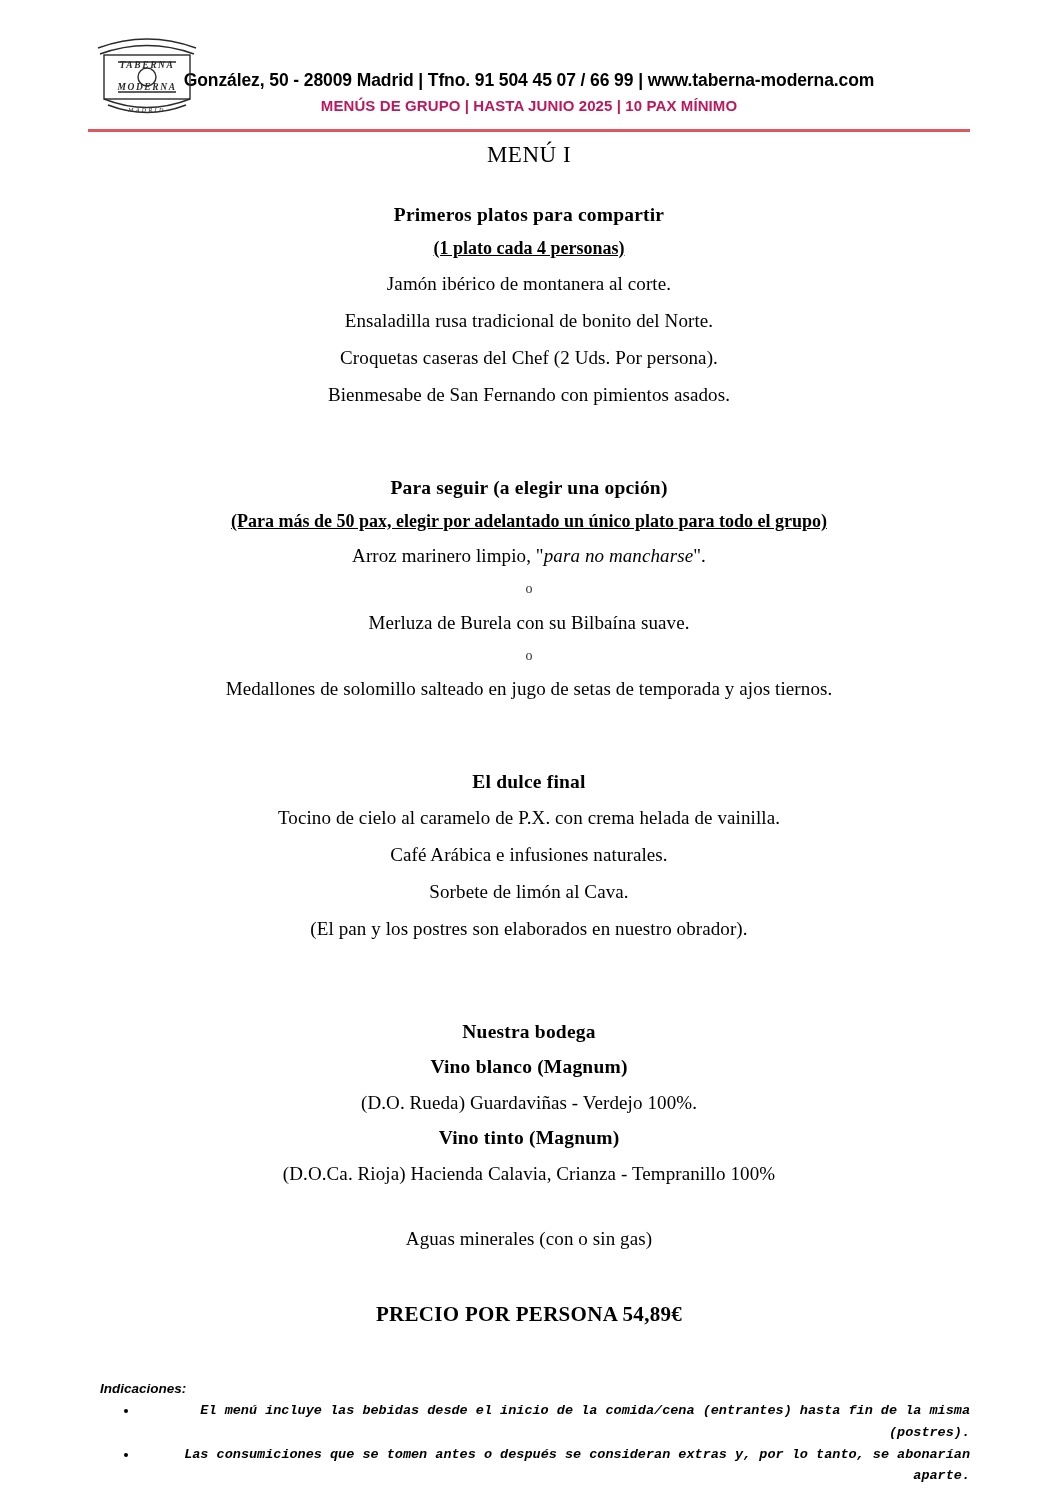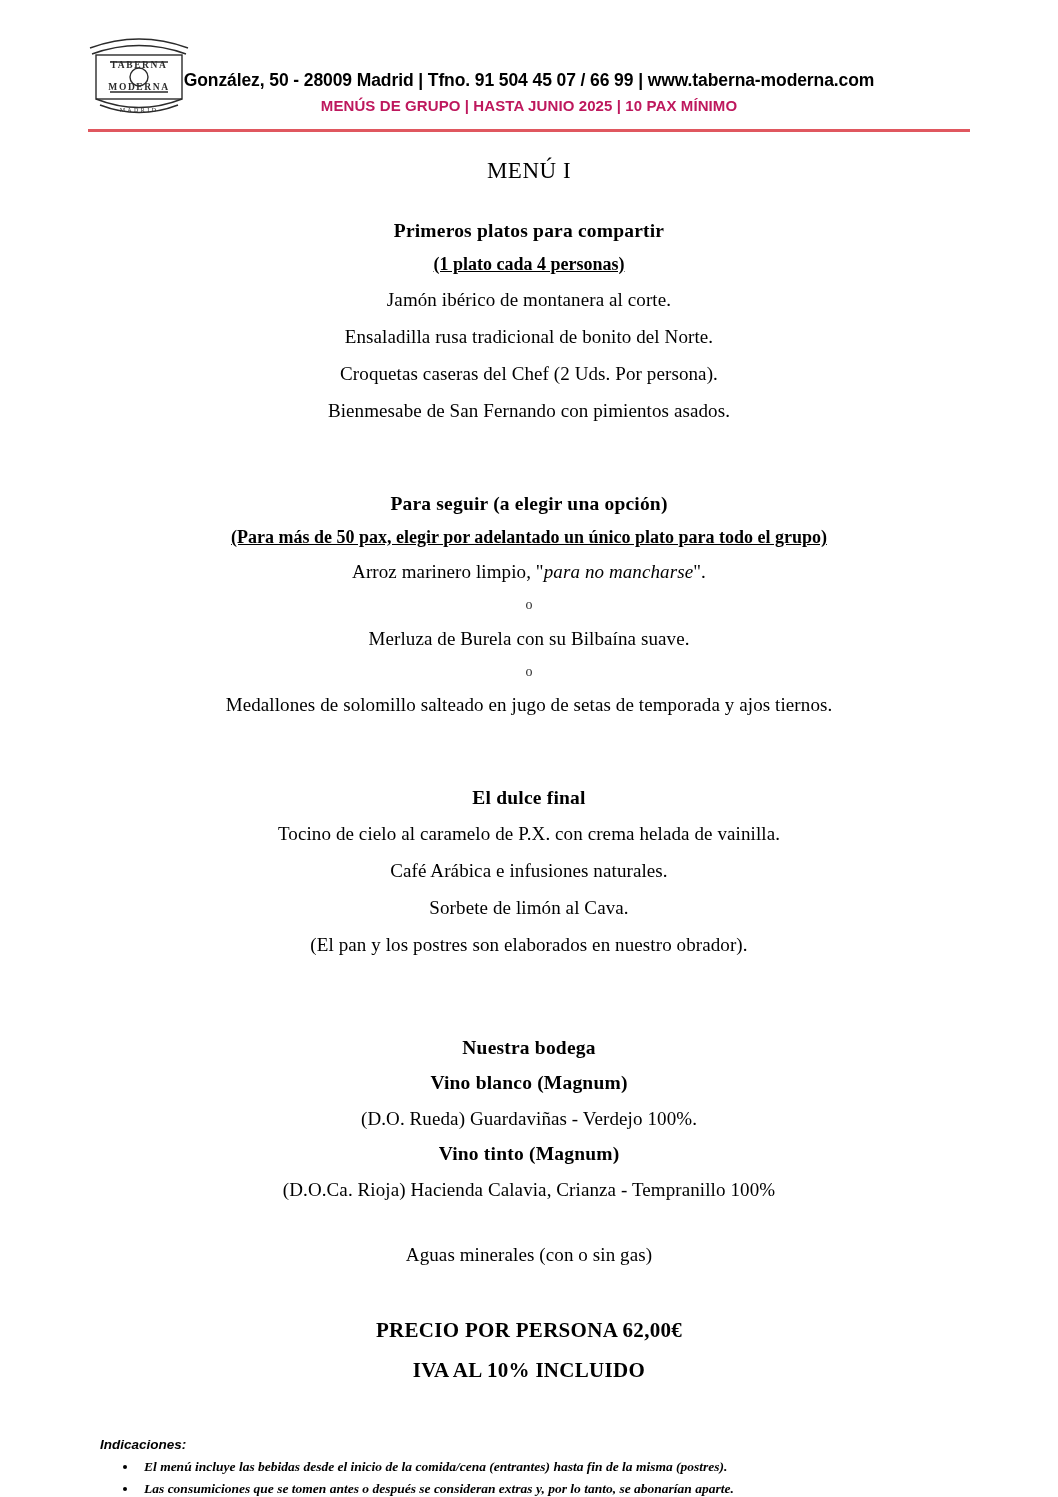--- a/index.html
+++ b/index.html
@@ -25,24 +25,25 @@
 
   
   .header {
     position: relative;
     padding-top: 26px;
     height: 110px;
     box-sizing: border-box;
   }
   .logo {
     position: absolute;
-    left: 80px;
+    left: 88px;
     top: 26px;
     width: 118px;
     height: 96px;
+    font-style: italic;
   }
   .logo svg { display: block; }
 
   .header-lines {
     text-align: center;
     padding-top: 44px;
   }
   .header-line1 {
     font-family: "Liberation Sans", sans-serif;
     font-weight: bold;
@@ -65,21 +66,21 @@
     margin: 14px 88px 0 88px;
     border-top: 3px solid #e0575f;
   }
 
   
   .content {
     padding: 0 88px;
     text-align: center;
   }
   .menu-title {
-    margin-top: 48px;
+    margin-top: 32px;
     font-size: 23px;
     font-family: "Liberation Serif", serif;
     letter-spacing: 0.5px;
   }
   .section {
     margin-top: 30px;
   }
   .section-head {
     font-weight: bold;
     font-size: 19.5px;
@@ -127,26 +128,27 @@
     font-weight: bold;
     font-size: 13.5px;
     margin-bottom: 4px;
   }
   .notes ul {
     margin: 0;
     padding-left: 38px;
     list-style: disc;
   }
   .notes li {
-    font-family: Liberation Serif, serif;
+    font-family: Liberation Mono, monospace;
     font-style: italic;
     font-weight: bold;
     font-size: 13.5px;
     line-height: 1.62;
     padding-left: 6px;
+    text-align: right;
   }
 </style>
 </head>
 <body>
 
 <div class="page">
 
   <div class="header">
 
     <div class="logo">
@@ -215,22 +217,21 @@
       <div class="section-head">Vino blanco (Magnum)</div>
       <div class="dish">(D.O. Rueda) Guardaviñas - Verdejo 100%.</div>
       <div class="section-head">Vino tinto (Magnum)</div>
       <div class="dish">(D.O.Ca. Rioja) Hacienda Calavia, Crianza - Tempranillo 100%</div>
       <div class="spacer-md"></div>
       <div class="dish">Aguas minerales (con o sin gas)</div>
     </div>
 
     <div class="spacer-lg"></div>
 
-    <div class="price">PRECIO POR PERSONA 62,00€</div>
-    <div class="price">IVA AL 10% INCLUIDO</div>
+    <div class="price">PRECIO POR PERSONA 54,89€</div>
   </div>
 
   <div class="notes">
     <div class="notes-title">Indicaciones:</div>
     <ul>
       <li>El menú incluye las bebidas desde el inicio de la comida/cena (entrantes) hasta fin de la misma (postres).</li>
       <li>Las consumiciones que se tomen antes o después se consideran extras y, por lo tanto, se abonarían aparte.</li>
 
     </ul>
   </div>

